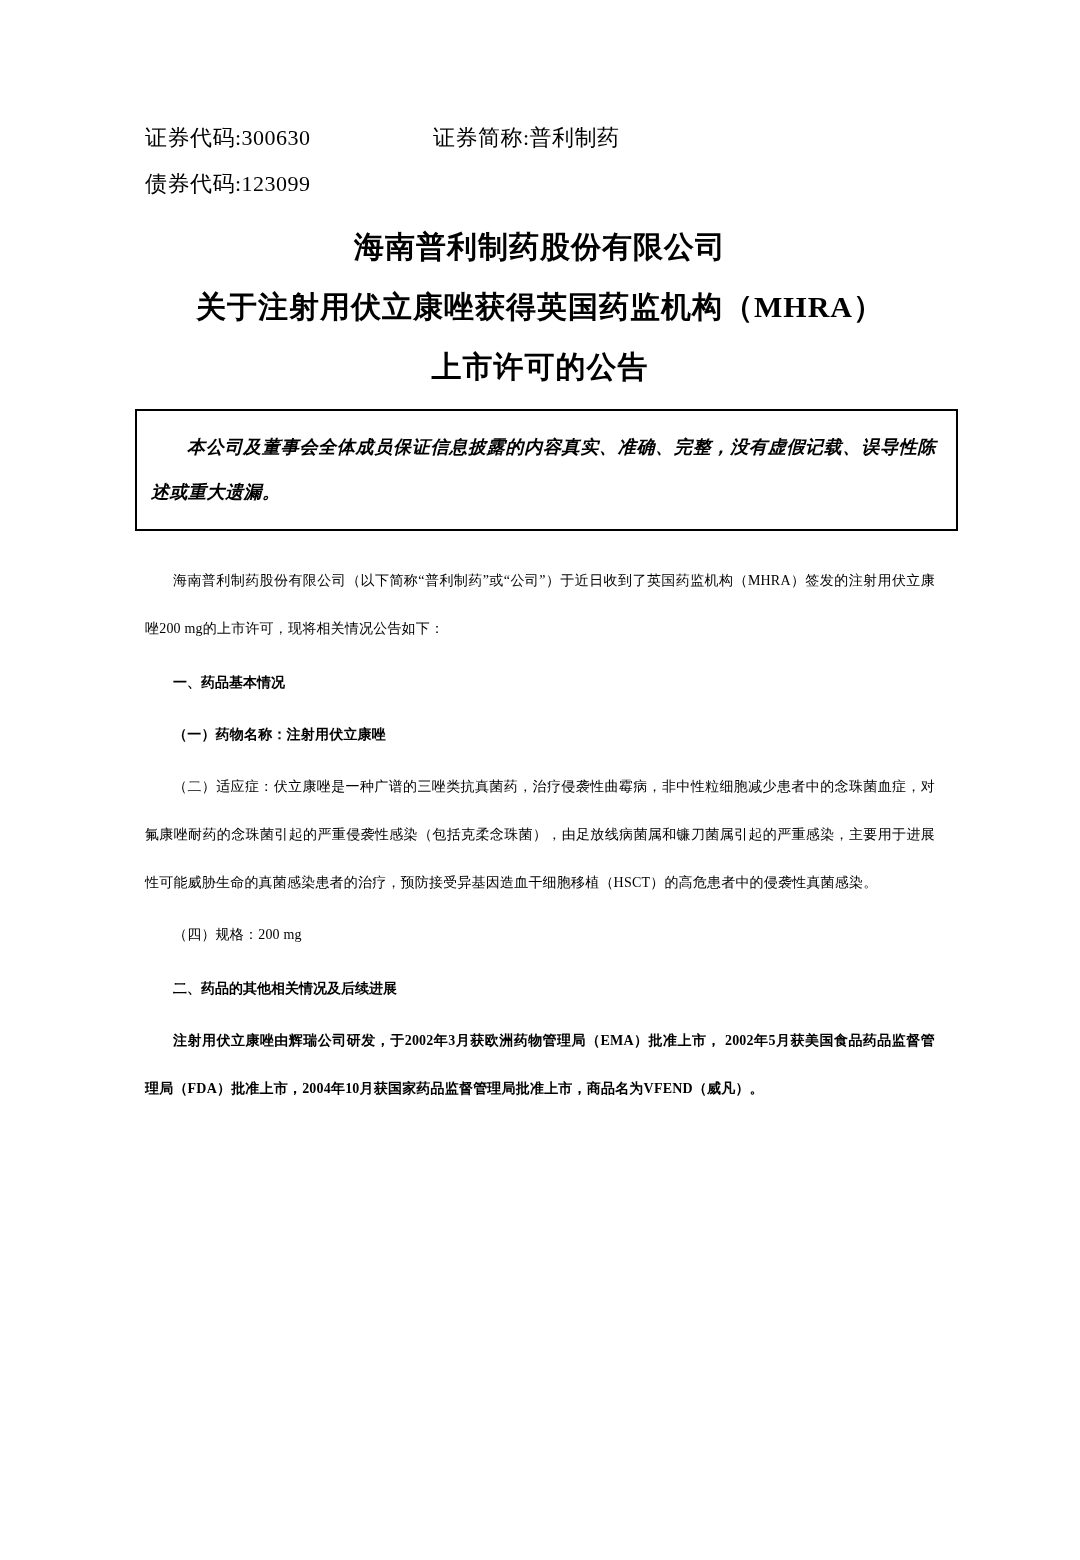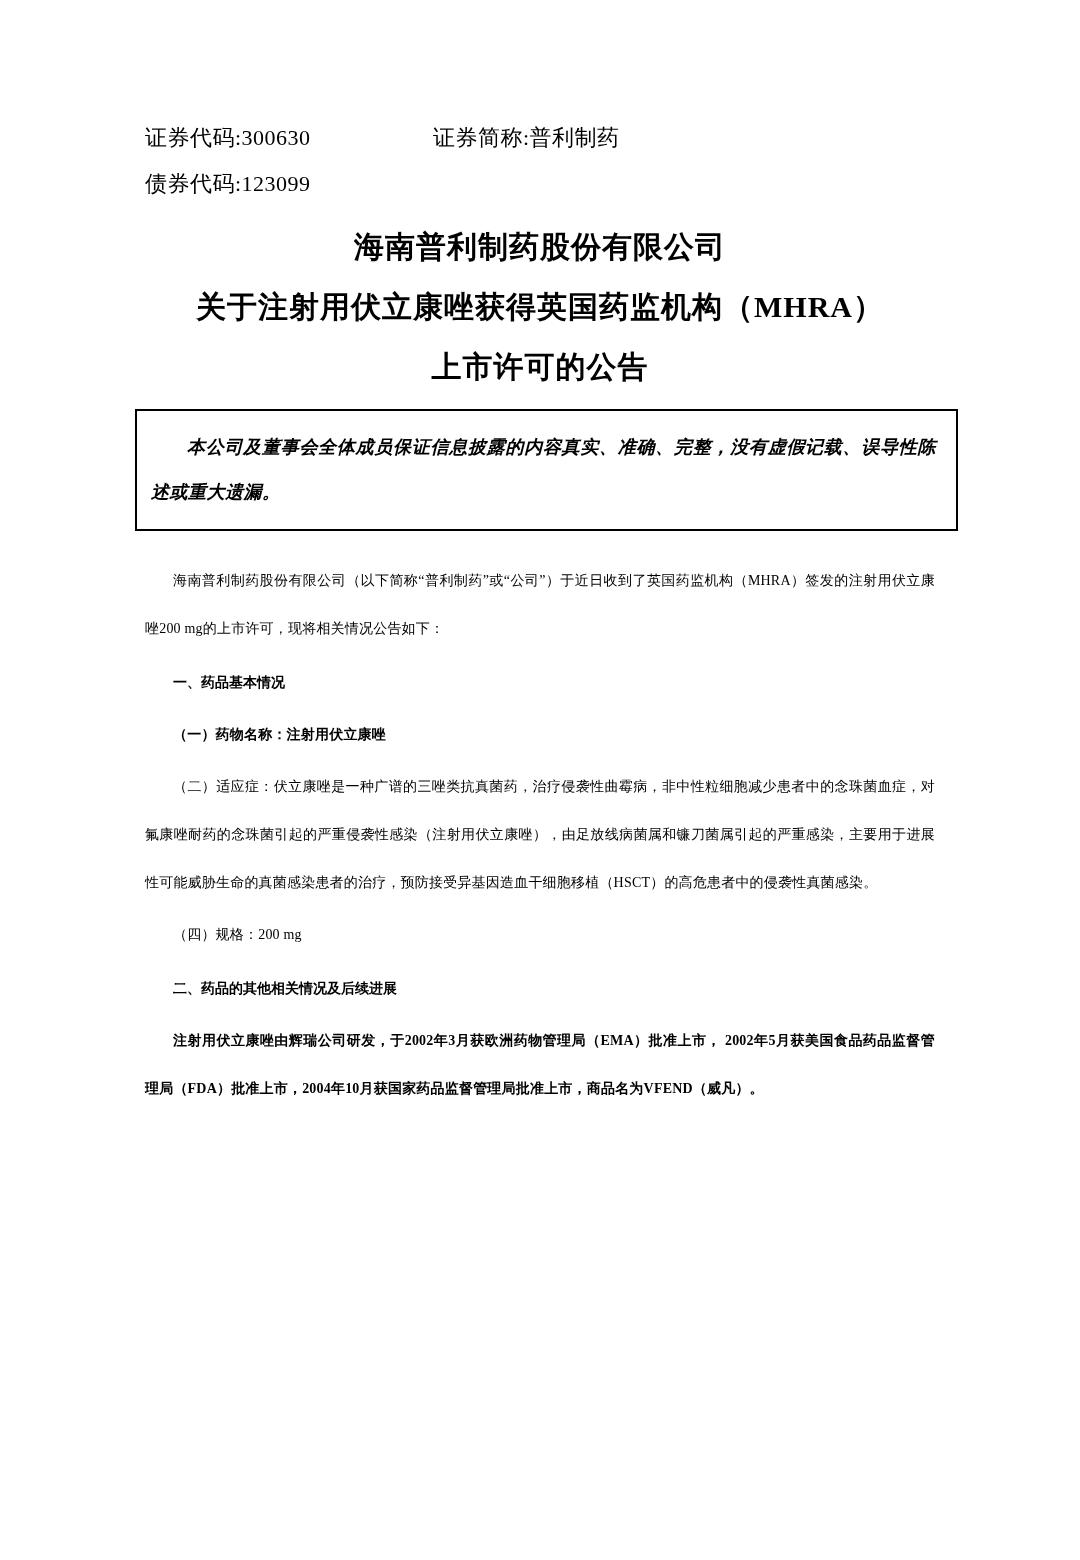--- a/index.html
+++ b/index.html
@@ -91,20 +91,20 @@
 
   <div class="disclaimer-box">
     <div class="disclaimer-text">本公司及董事会全体成员保证信息披露的内容真实、准确、完整，没有虚假记载、误导性陈述或重大遗漏。</div>
   </div>
 
   <div class="body-block">
     <p class="para">海南普利制药股份有限公司（以下简称“普利制药”或“公司”）于近日收到了英国药监机构（MHRA）签发的注射用伏立康唑200 mg的上市许可，现将相关情况公告如下：</p>
 
     <p class="section-heading">一、药品基本情况</p>
     <p class="para">（一）药物名称：注射用伏立康唑</p>
-    <p class="para">（二）适应症：伏立康唑是一种广谱的三唑类抗真菌药，治疗侵袭性曲霉病，非中性粒细胞减少患者中的念珠菌血症，对氟康唑耐药的念珠菌引起的严重侵袭性感染（注射用伏立康唑），由足放线病菌属和镰刀菌属引起的严重感染，主要用于进展性可能威胁生命的真菌感染患者的治疗，预防接受异基因造血干细胞移植（HSCT）的高危患者中的侵袭性真菌感染。</p>
+    <p class="para">（二）适应症：伏立康唑是一种广谱的三唑类抗真菌药，治疗侵袭性曲霉病，非中性粒细胞减少患者中的念珠菌血症，对氟康唑耐药的念珠菌引起的严重侵袭性感染（包括克柔念珠菌），由足放线病菌属和镰刀菌属引起的严重感染，主要用于进展性可能威胁生命的真菌感染患者的治疗，预防接受异基因造血干细胞移植（HSCT）的高危患者中的侵袭性真菌感染。</p>
     <p class="para">（四）规格：200 mg</p>
 
     <p class="section-heading">二、药品的其他相关情况及后续进展</p>
     <p class="para">注射用伏立康唑由辉瑞公司研发，于2002年3月获欧洲药物管理局（EMA）批准上市， 2002年5月获美国食品药品监督管理局（FDA）批准上市，2004年10月获国家药品监督管理局批准上市，商品名为VFEND（威凡）。</p>
   </div>
 
 </div>
 
 </body></html>

